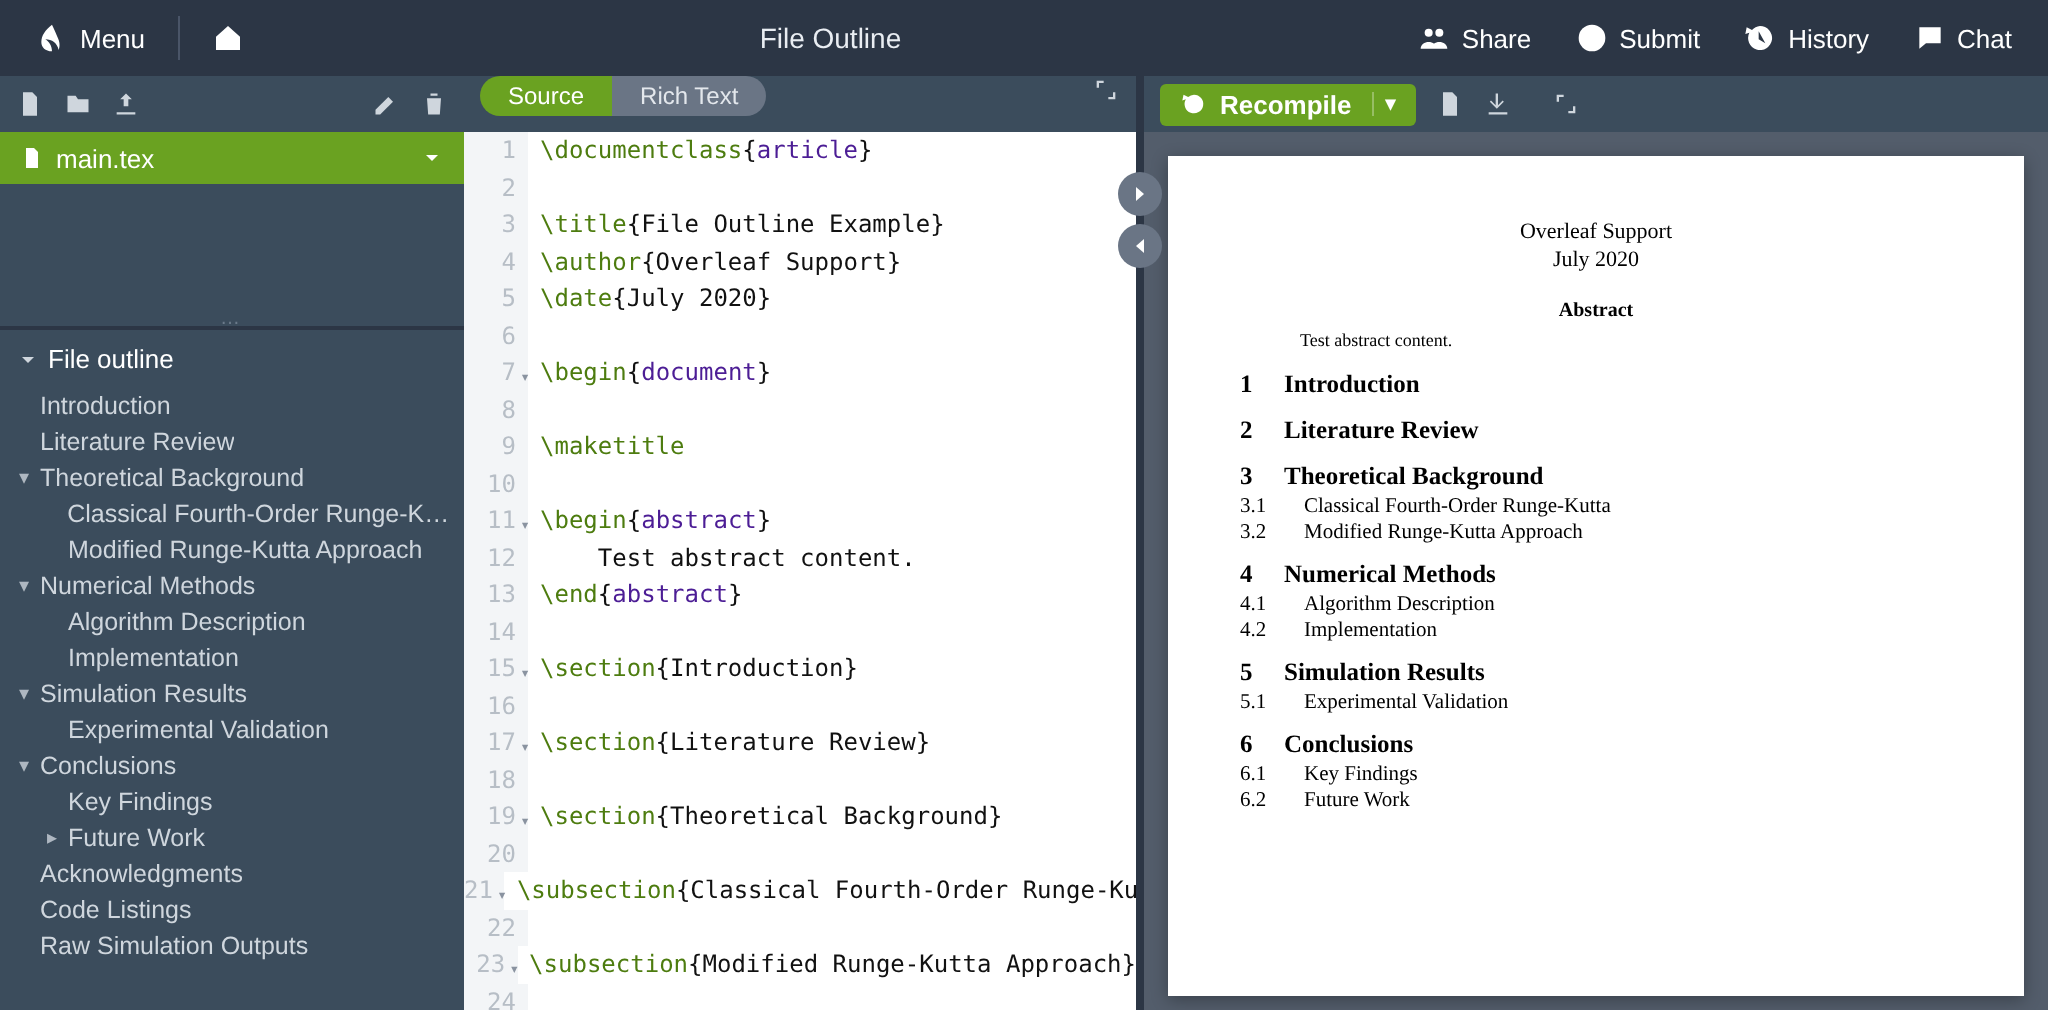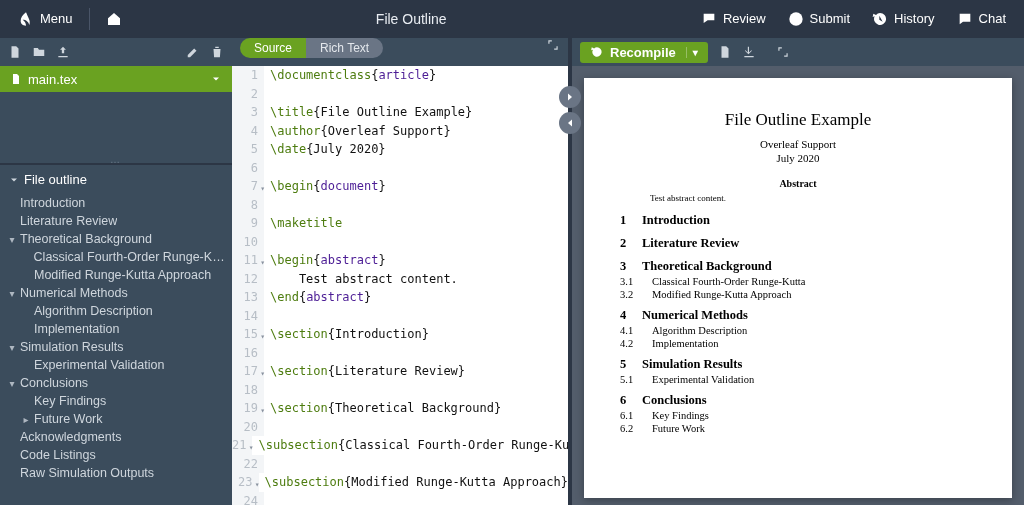--- a/index.html
+++ b/index.html
@@ -1,20 +1,20 @@
 <!DOCTYPE html>
 <html><head>
 <meta charset="utf-8">
 <style>
   * { box-sizing: border-box; margin: 0; padding: 0; }
   html, body { width: 1024px; height: 505px; overflow: hidden; font-family: Arial, Helvetica, sans-serif; background: #1e2530; }
   .topbar { height: 38px; background: #2c3645; color: #fff; display: flex; align-items: center; padding: 0 8px; }
   .topbar .left, .topbar .right { display: flex; align-items: center; gap: 2px; }
   .topbar .center { flex: 1; text-align: center; font-size: 14px; color: #e9edf2; }
-  .tb-btn { display: flex; gap: 6px; padding: 6px 10px; font-size: 13px; color: #fff; cursor: pointer; border-radius: 3px; }
+  .tb-btn { display: flex; align-items: center; gap: 6px; padding: 6px 10px; font-size: 13px; color: #fff; cursor: pointer; border-radius: 3px; }
   .tb-btn svg { width: 16px; height: 16px; fill: #fff; }
   .divider { width: 1px; height: 22px; background: #4a5568; margin: 0 4px; }
 
   .main { display: flex; height: calc(505px - 38px); }
   .leftpane { width: 232px; background: #3b4c5c; color: #d9dee4; display: flex; flex-direction: column; }
   .toolbar-row { height: 28px; display: flex; align-items: center; padding: 0 8px; gap: 10px; background: #3b4c5c; }
   .toolbar-row .spacer { flex: 1; }
   .toolbar-row svg { width: 14px; height: 14px; fill: #cfd6dd; cursor: pointer; }
   .filebar { height: 26px; background: #6aa221; display: flex; align-items: center; padding: 0 10px; color: #fff; font-size: 13px; cursor: pointer; }
   .filebar svg { width: 12px; height: 12px; fill: #fff; margin-right: 6px; }
@@ -84,23 +84,25 @@
     <div class="tb-btn">
       <svg viewBox="0 0 24 24">
           <path d="M3 11l9-8 9 8v10H3z"></path>
         </svg>
     </div>
   </div>
   <div class="center">File Outline</div>
   <div class="right">
     <div class="tb-btn">
       <svg viewBox="0 0 24 24">
-          <path d="M4 4h16v10H10l-6 4z"></path>
-        </svg>
-      <span>Review</span>
+          <circle cx="8" cy="8" r="3"></circle>
+          <circle cx="16" cy="8" r="3"></circle>
+          <path d="M2 20c0-3 3-5 6-5s6 2 6 5zm8 0c0-3 3-5 6-5s6 2 6 5z"></path>
+        </svg>
+      <span>Share</span>
     </div>
     <div class="tb-btn">
       <svg viewBox="0 0 24 24">
           <circle cx="12" cy="12" r="10"></circle>
         </svg>
       <span>Submit</span>
     </div>
     <div class="tb-btn">
       <svg viewBox="0 0 24 24">
           <path d="M12 3a9 9 0 1 1-8 5l-3 1 1-5 4 2A9 9 0 0 1 12 3zm-1 4v6l5 3"></path>
@@ -360,21 +362,20 @@
       <svg viewBox="0 0 24 24">
           <path d="M12 3v10l4-4 1 1-6 6-6-6 1-1 4 4V3zM4 19h16v2H4z"></path>
         </svg>
       <span class="spacer"></span>
       <svg viewBox="0 0 24 24">
           <path d="M4 4h6v2H6v4H4zM20 20h-6v-2h4v-4h2z"></path>
         </svg>
     </div>
     <div class="pdf-body">
       <div class="page">
-        <div class="title">File Outline Example</div>
         <div class="author">Overleaf Support</div>
         <div class="date">July 2020</div>
         <div class="abshdr">Abstract</div>
         <div class="abstxt">Test abstract content.</div>
         <div id="pdf-toc">
             <div class="sec">
               <span class="num">1</span>
               <span>Introduction</span>
             </div>
             <div class="sec">

